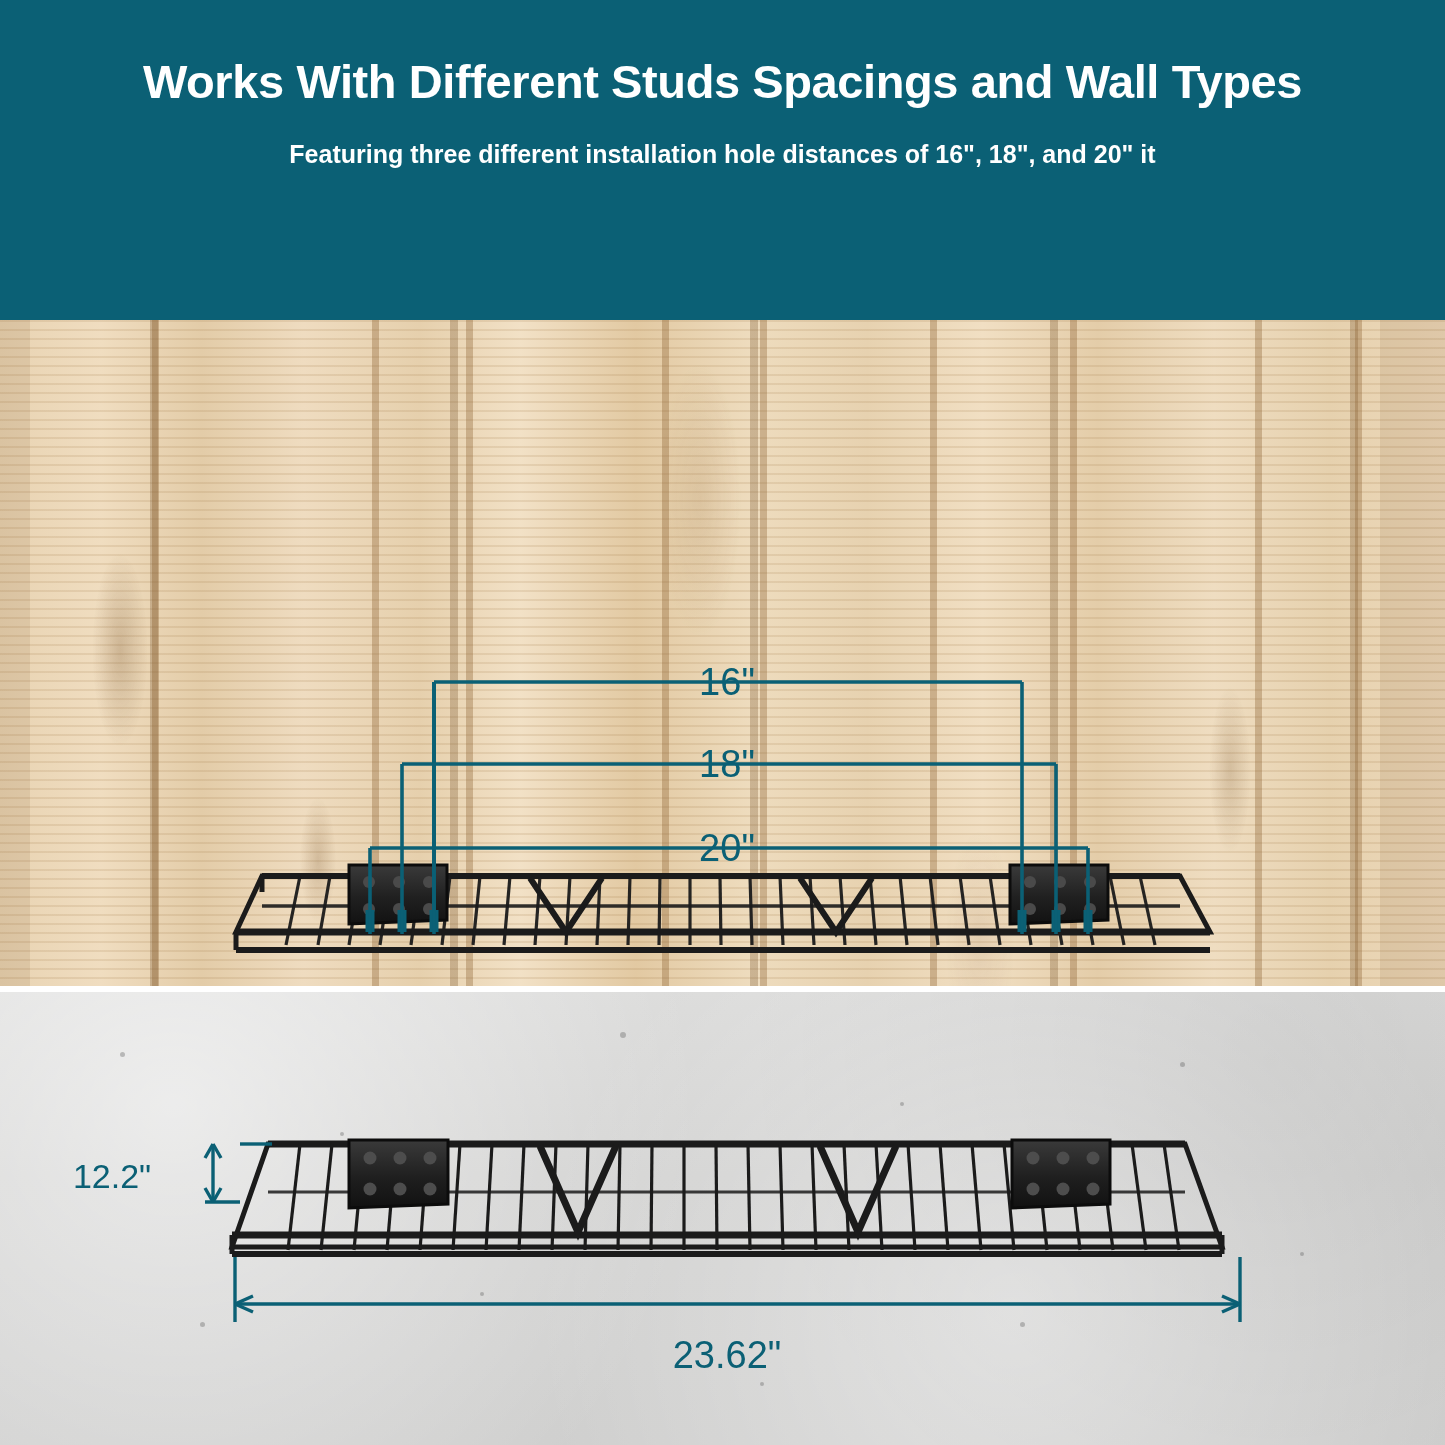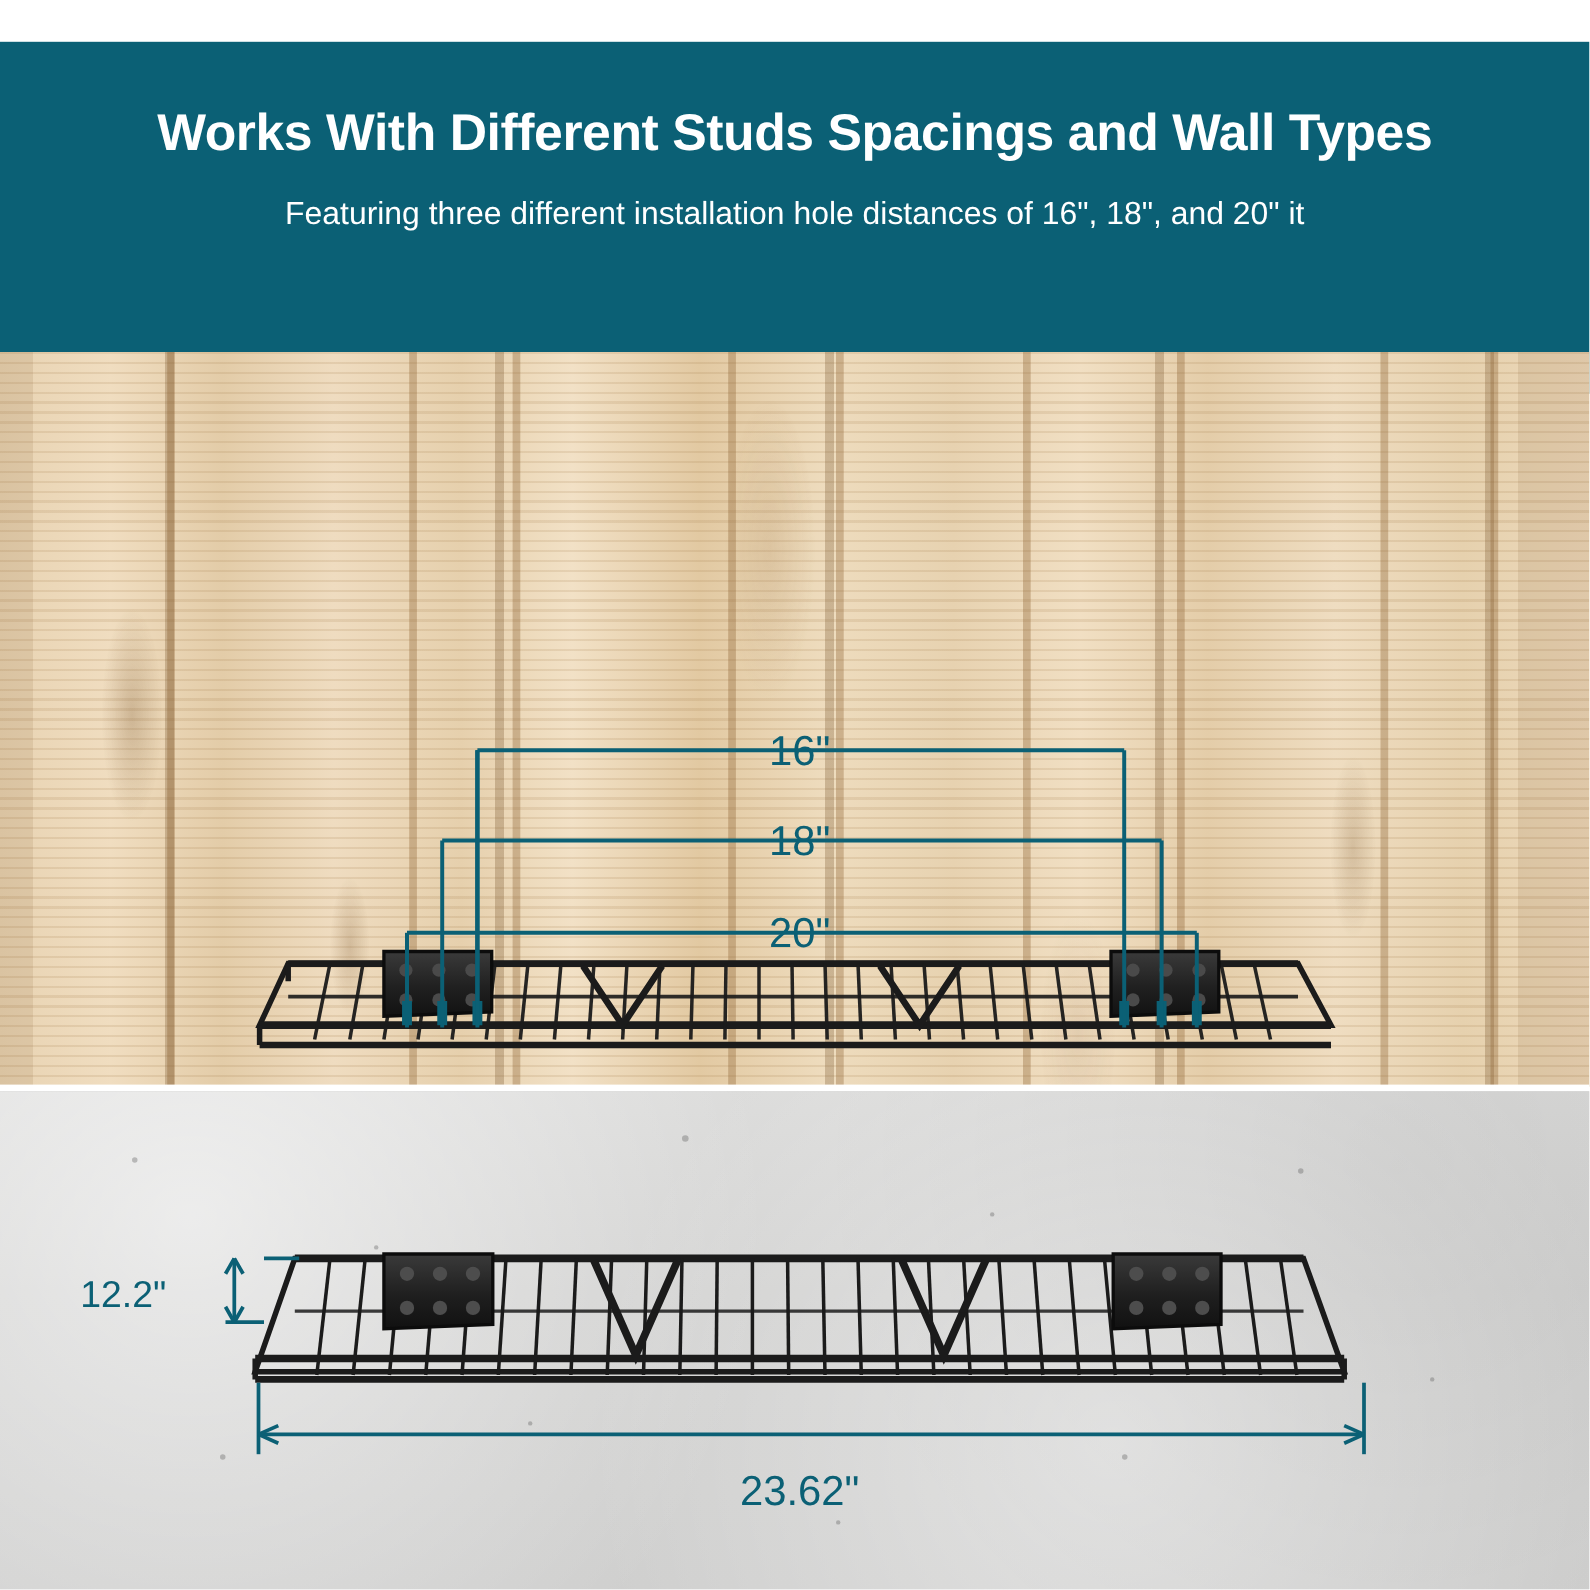--- a/index.html
+++ b/index.html
@@ -19,34 +19,33 @@
   .header {
     position: absolute;
     left: 0; top: 0;
     width: 1445px;
     height: 320px;
     background: #0b6075;
     box-sizing: border-box;
     padding: 56px 40px 0 40px;
     text-align: center;
     color: #ffffff;
-    margin-top: 38px;
   }
   .header-title {
     font-size: 47px;
     font-weight: bold;
     letter-spacing: -0.4px;
     line-height: 1.12;
     margin: 0 0 26px 0;
     white-space: nowrap;
   }
   .header-sub {
-    font-size: 29px;
+    font-size: 25px;
     line-height: 1.52;
-    font-weight: normal;
+    font-weight: bold;
     margin: 0;
   }
 
   
   .wood-panel {
     position: absolute;
     left: 0; top: 320px;
     width: 1445px;
     height: 668px;
     overflow: hidden;

